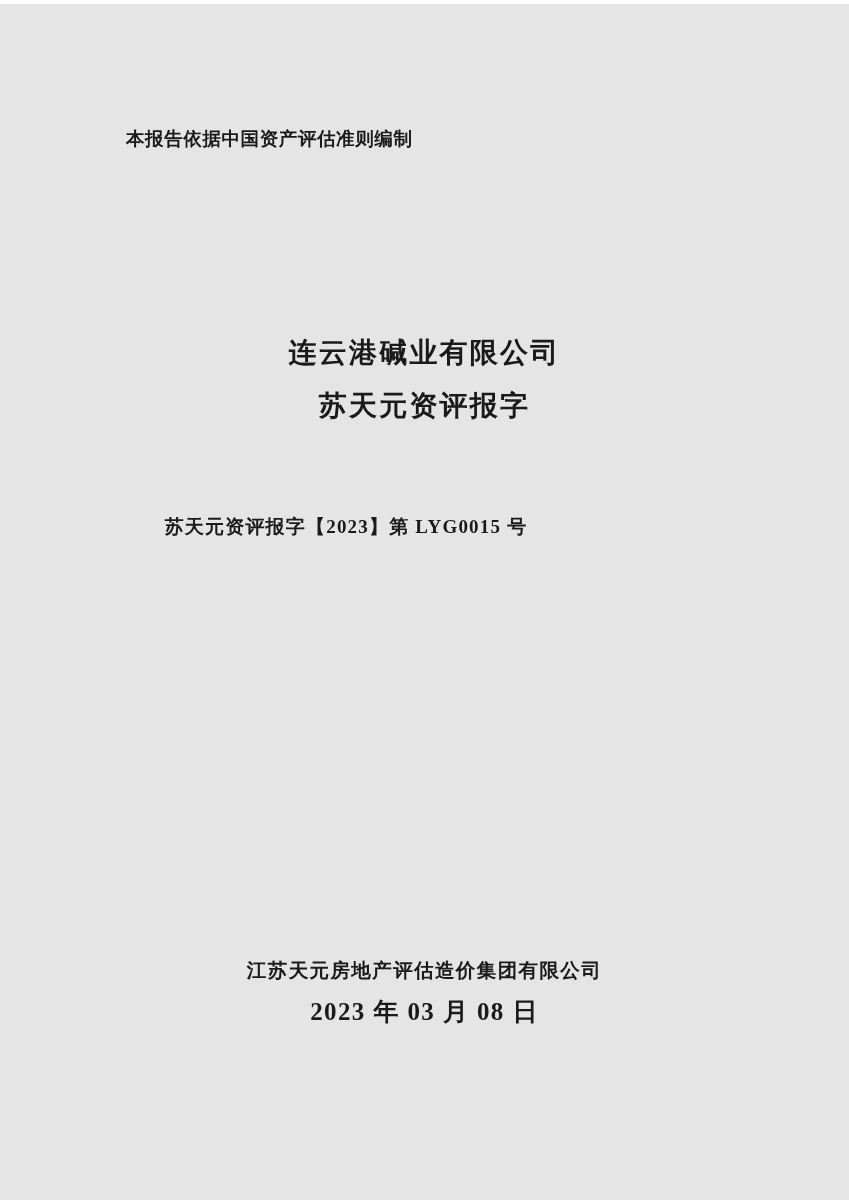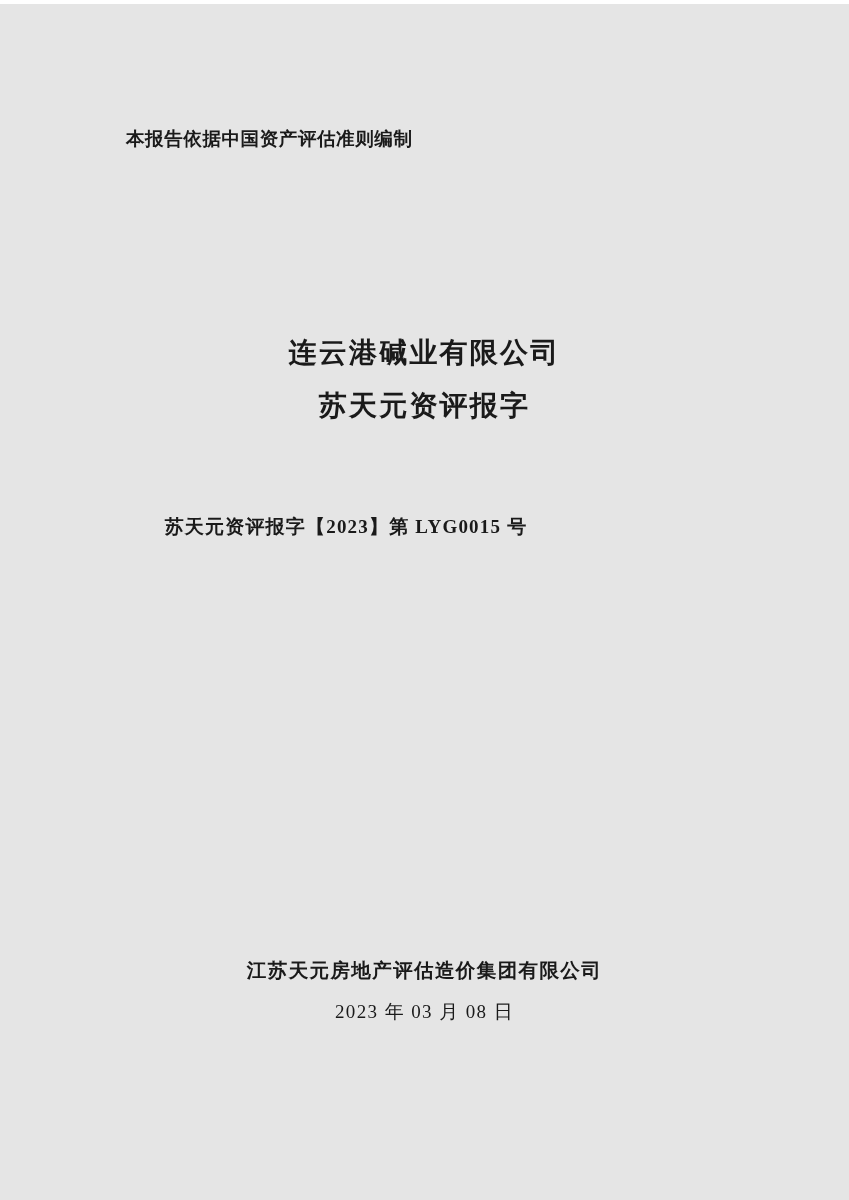--- a/index.html
+++ b/index.html
@@ -63,22 +63,22 @@
     text-align: center;
   }
   .footer-line {
     font-size: 19.5px;
     font-weight: bold;
     letter-spacing: 1.4px;
     line-height: 41px;
     white-space: nowrap;
   }
   .footer-date {
-    font-size: 19px;
-    font-weight: normal;
+    font-size: 25px;
+    font-weight: bold;
     letter-spacing: 1.4px;
     line-height: 41px;
     white-space: nowrap;
   }
 </style>
 </head>
 <body>
 
 <div class="page">
 

